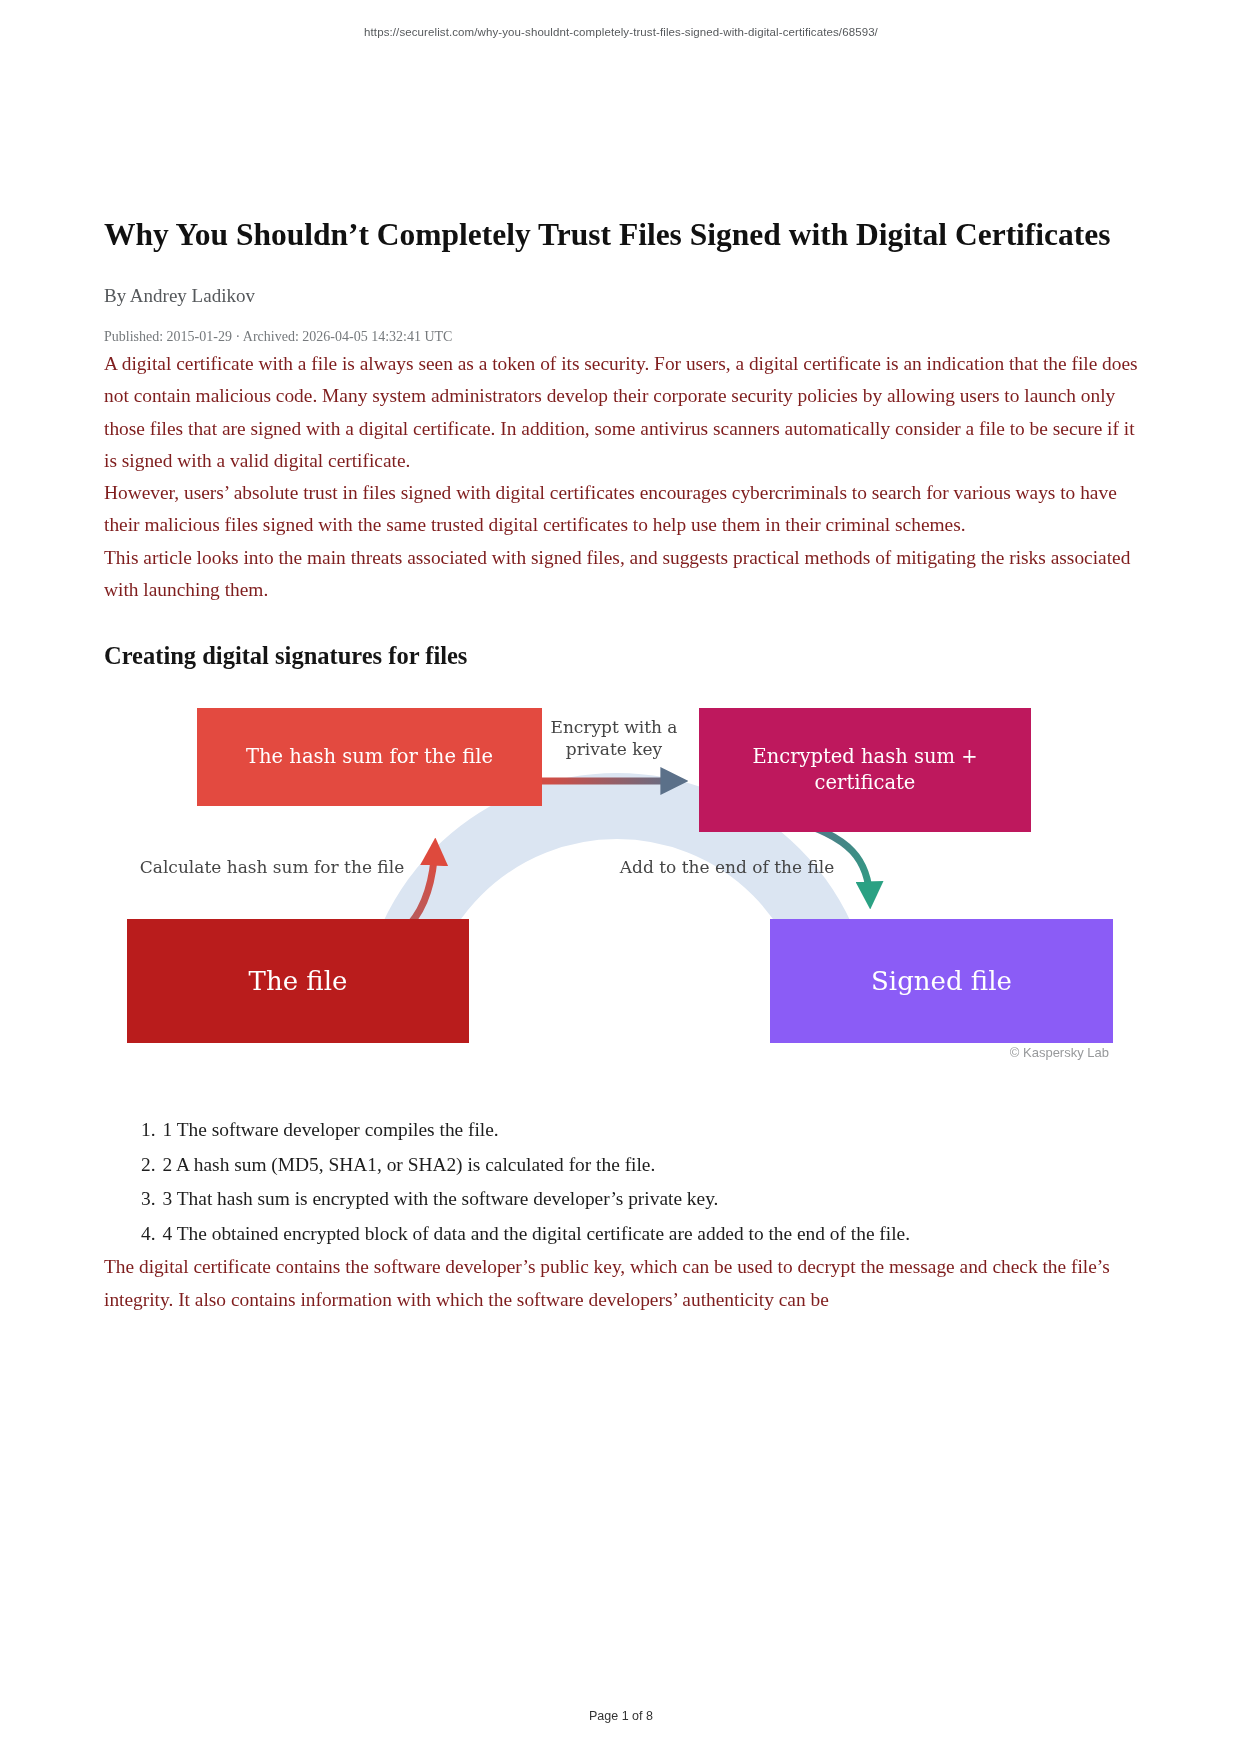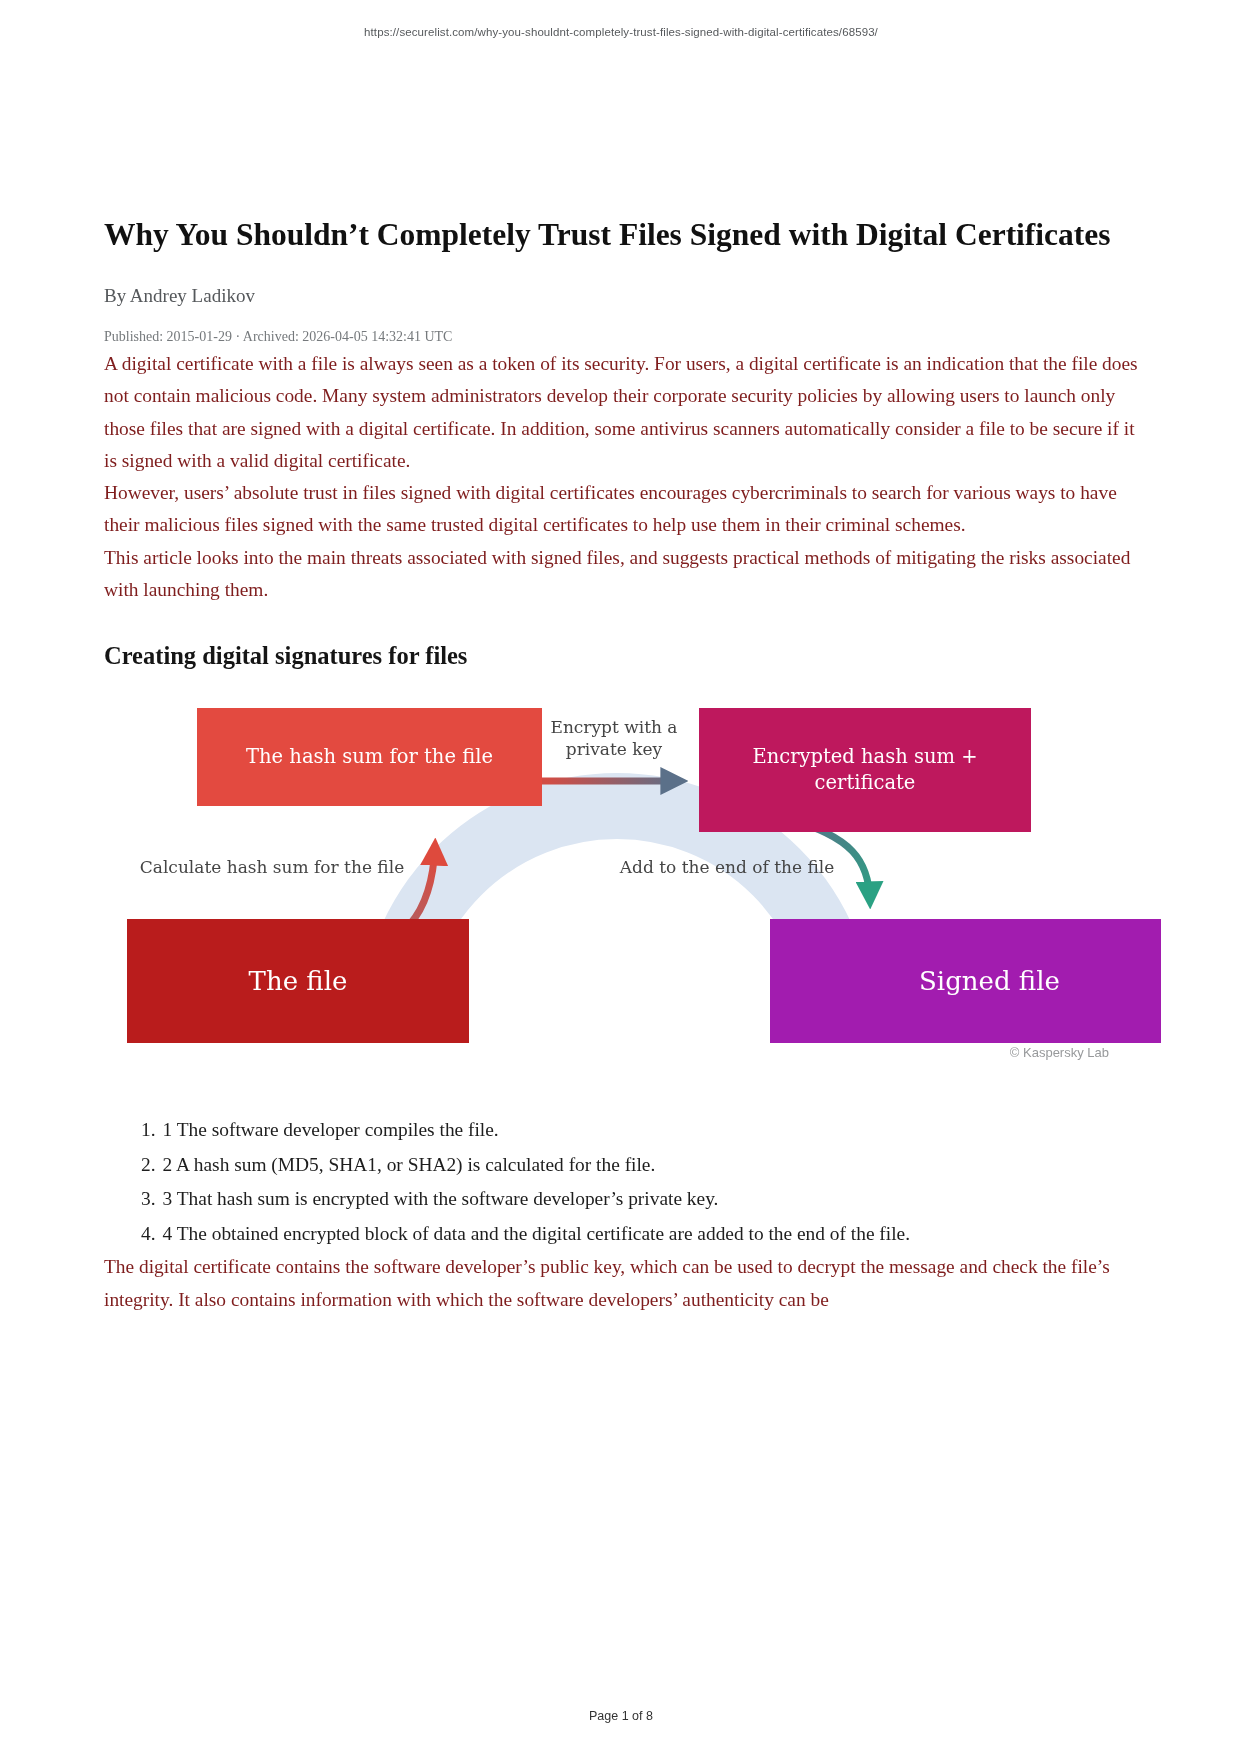--- a/index.html
+++ b/index.html
@@ -166,21 +166,21 @@
     </div>
 
     <div class="dbox box-encr" style="background-color: #be185d;">
       <span class="inner">Encrypted hash sum + certificate</span>
     </div>
 
     <div class="dbox big box-file" style="background-color: #b91c1c;">
       <span>The file</span>
     </div>
 
-    <div class="dbox big box-signed" style="background-color: #a21caf; padding-left: 48px;">
+    <div class="dbox big box-signed" style="background-color: #8b5cf6;">
       <span>Signed file</span>
     </div>
 
     <div class="dlabel lbl-encrypt">Encrypt with a private key</div>
     <div class="dlabel lbl-calc">Calculate hash sum for the file</div>
     <div class="dlabel lbl-add">Add to the end of the file</div>
 
     <div class="credit">© Kaspersky Lab</div>
   </div>
 

